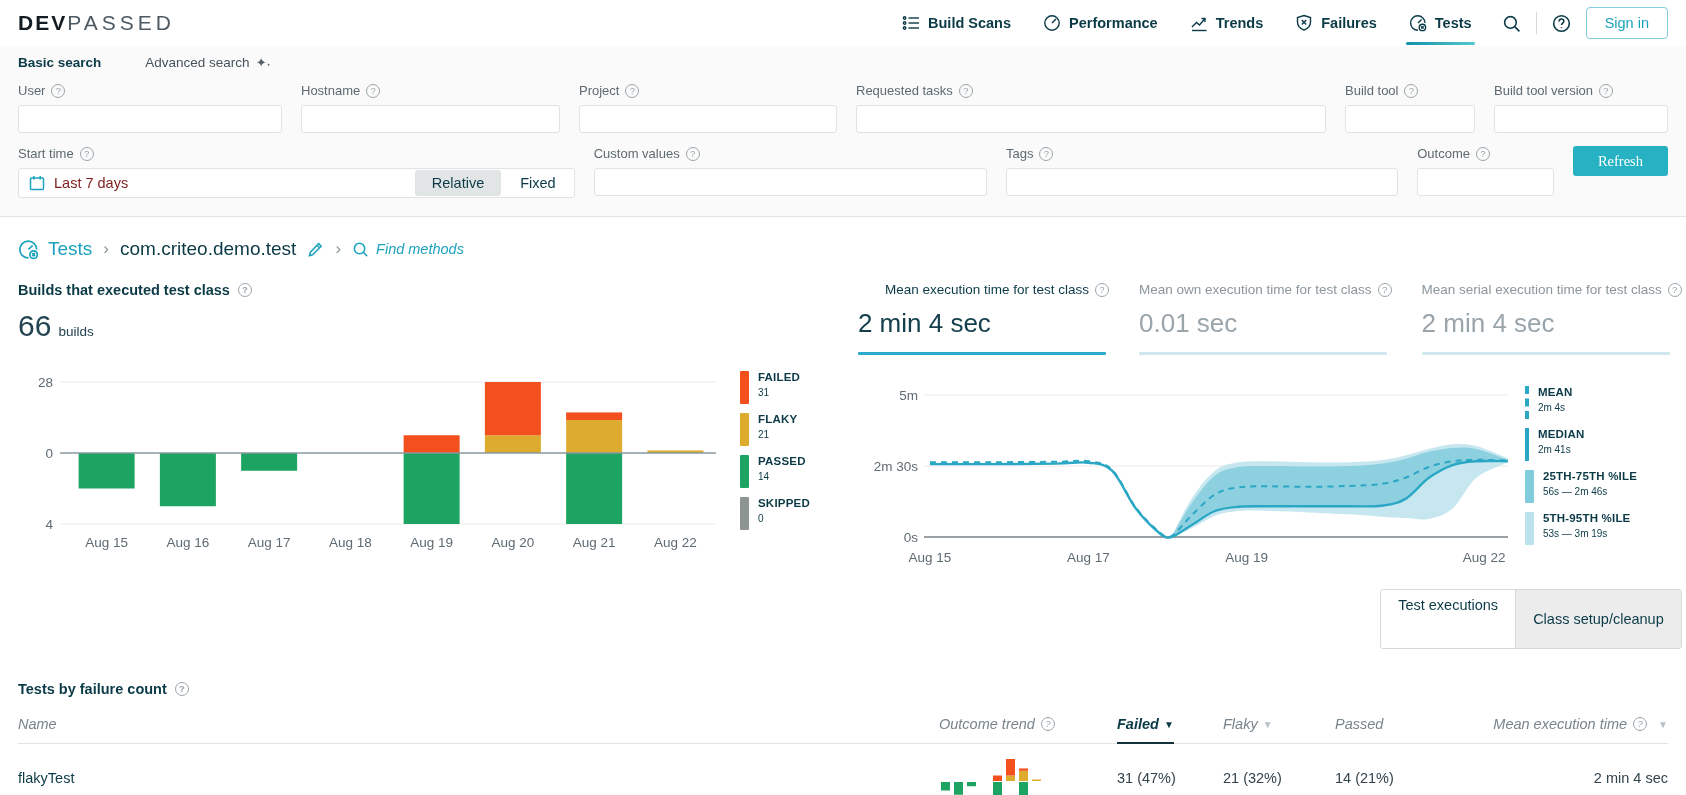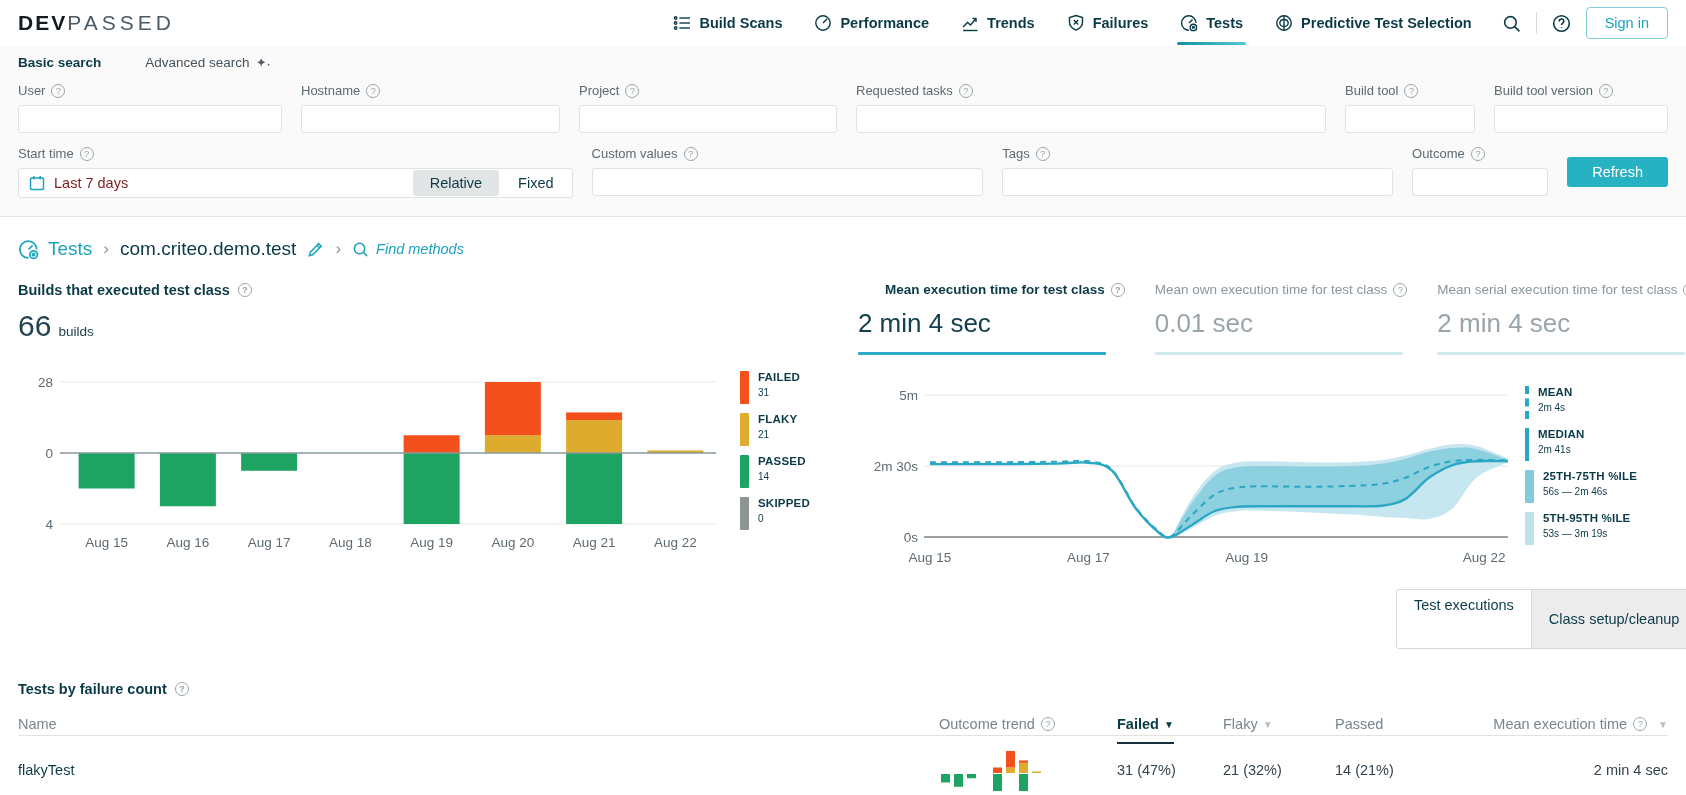--- a/index.html
+++ b/index.html
@@ -31,21 +31,21 @@
   .tab-basic { font-weight:700; color:#0b3a47; cursor:pointer; }
   .tab-advanced { color:#47525a; cursor:pointer; display:flex; align-items:center; gap:6px; }
   .sparkle { color:#55606a; font-size:13px; }
   .fields-row { display:flex; gap:19px; margin-top:13px; }
   .field { display:flex; flex-direction:column; }
   .flabel { display:flex; align-items:center; gap:6px; font-size:13px; color:#5d6a72; margin-bottom:7px; white-space:nowrap; }
   .qicon { width:14px; height:14px; min-width:14px; border:1px solid #9aa5ab; border-radius:50%; color:#9aa5ab;
     font-size:9.5px; display:inline-flex; align-items:center; justify-content:center; line-height:1; }
   .finput { height:28px; background:#fff; border:1px solid #e2e2e2; border-radius:3px; width:100%; font-family:inherit; font-size:14px; padding:0 8px; color:#0b3a47; }
   .w-user{width:264px;} .w-host{width:259px;} .w-proj{width:258px;} .w-tasks{width:470px;} .w-btool{width:130px;} .w-bver{flex:1;}
-  .w-start{width:562px;} .w-custom{width:397px;} .w-tags{width:396px;} .w-outcome{width:138px;} .refresh-wrap{flex:1; display:flex; align-items:center; justify-content:flex-end;}
+  .w-start{width:562px;} .w-custom{width:397px;} .w-tags{width:396px;} .w-outcome{width:138px;} .refresh-wrap{flex:1; display:flex; align-items:flex-start; justify-content:flex-end;font-family:Liberation Serif, serif;}
   .start-box { display:flex; align-items:center; height:30px; border:1px solid #e2e2e2; background:#fff; border-radius:3px; overflow:hidden; }
   .start-value { flex:1; display:flex; align-items:center; gap:9px; padding:0 10px; font-size:14.5px; color:#7f1d1d; cursor:pointer; }
   .cal-icon svg { width:16px; height:16px; stroke:#1da2bd; fill:none; stroke-width:1.5; display:block; }
   .seg-rel { background:#e1e5e6; border-radius:3px; padding:5px 17px; font-size:14.5px; color:#0b3a47; cursor:pointer; margin:1px; }
   .seg-fix { padding:5px 18px; font-size:14.5px; color:#0b3a47; background:#fff; cursor:pointer; }
   .refresh-btn { background:#26b2c3; color:#fff; border:none; border-radius:3px; font-size:14.5px; padding:0 25px; height:30px; cursor:pointer; font-family:inherit; }
 
   
   .content { padding:0 18px; }
   .breadcrumb { display:flex; align-items:center; gap:11px; margin:21px 0 22px; font-size:19px; }
@@ -69,35 +69,35 @@
   .legend-col { display:flex; flex-direction:column; gap:9px; margin-top:3px; }
   .legend-item { display:flex; gap:9px; }
   .sw { width:9px; height:33px; border-radius:1px; }
   .sw-solid { width:4px; height:33px; }
   .sw-dash { width:0; height:33px; border-left:4px dashed #2aa7c4; }
   .li-label { font-size:11.5px; font-weight:700; color:#0b3a47; letter-spacing:.2px; white-space:nowrap; }
   .li-val { font-size:10px; color:#0b3a47; margin-top:4px; white-space:nowrap; }
 
   .stats-row { display:flex; gap:30px; }
   .stat .s-label { font-size:13.5px; color:#8b969d; display:flex; gap:6px; align-items:center; white-space:nowrap; }
-  .stat.active .s-label { color:#0b3a47; font-weight:700;padding-left:27px; }
+  .stat.active .s-label { color:#0b3a47; font-weight:400;padding-left:27px; }
   .s-value { font-size:26px; margin-top:11px; color:#99a4ab; }
   .stat.active .s-value { color:#14404d; }
   .s-bar { height:3px; margin-top:13px; background:#cfe9ef; width:248px; border-radius:1px; }
   .stat.active .s-bar { background:#2da9c9; }
 
   .line-chart-wrap { display:flex; gap:12px; margin-top:28px; }
 
   .toggle-row { display:flex; justify-content:flex-end; margin-top:22px; }
   .toggle { display:flex; border:1px solid #d8d8d8; border-radius:3px; overflow:hidden; font-size:14.5px; }
   .t-left { background:#fff; padding:7px 17px; border-right:1px solid #d8d8d8; cursor:pointer; color:#0b3a47; }
   .t-right { background:#ececec; padding:21px 17px; cursor:pointer; color:#0b3a47; }
 
   .table-sec { margin-top:32px; }
-  .tbl-header { display:flex; align-items:flex-end; margin-top:19px; padding-bottom:3px; border-bottom:1px solid #e2e2e2; font-size:14.5px; color:#79858d; }
+  .tbl-header { display:flex; align-items:flex-end; margin-top:19px; padding-bottom:11px; border-bottom:1px solid #e2e2e2; font-size:14.5px; color:#79858d;font-style:italic; }
   .col-name { flex:1; }
   .col-trend { width:178px; display:flex; align-items:center; gap:6px; }
   .col-failed { width:106px; }
   .col-flaky { width:112px; }
   .col-passed { width:118px; }
   .col-mean { width:215px; display:flex; justify-content:flex-end; align-items:center; gap:6px; }
   .sort-active { color:#0b3a47; font-weight:700; display:inline-flex; align-items:center; border-bottom:2px solid #14323c; padding-bottom:10px; margin-bottom:-13px; cursor:pointer; }
   .sortable { cursor:pointer; display:inline-flex; align-items:center; }
   .caret { font-size:10px; color:#b9c2c7; margin-left:5px; }
   .caret.dark { color:#0b3a47; }
@@ -146,29 +146,20 @@
     </div>
     <div class="nav-item active">
       <svg viewBox="0 0 18 18">
           <path d="M16 9 A7.2 7.2 0 1 0 9 16.2"></path>
           <line x1="9" y1="9" x2="12.5" y2="5.5"></line>
           <circle cx="13.4" cy="13.4" r="3.2"></circle>
           <line x1="12.2" y1="12.2" x2="14.6" y2="14.6"></line>
           <line x1="14.6" y1="12.2" x2="12.2" y2="14.6"></line>
         </svg>
       <span>Tests</span>
-    </div>
-    <div class="nav-item">
-      <svg viewBox="0 0 18 18">
-          <circle cx="9" cy="9" r="7.2"></circle>
-          <path d="M9 1.8 V16.2"></path>
-          <path d="M9 5.5 C6.5 5.5 5 7 4.8 9 C5 11 6.5 12.5 9 12.5"></path>
-          <path d="M9 5.5 C11.5 5.5 13 7 13.2 9 C13 11 11.5 12.5 9 12.5"></path>
-        </svg>
-      <span>Predictive Test Selection</span>
     </div>
   </nav>
   <div class="nav-utils">
     <div class="icon-btn">
       <svg viewBox="0 0 18 18">
           <circle cx="8" cy="8" r="5.5"></circle>
           <line x1="12" y1="12" x2="16.5" y2="16.5"></line>
         </svg>
     </div>
     <div class="vdivider"></div>

